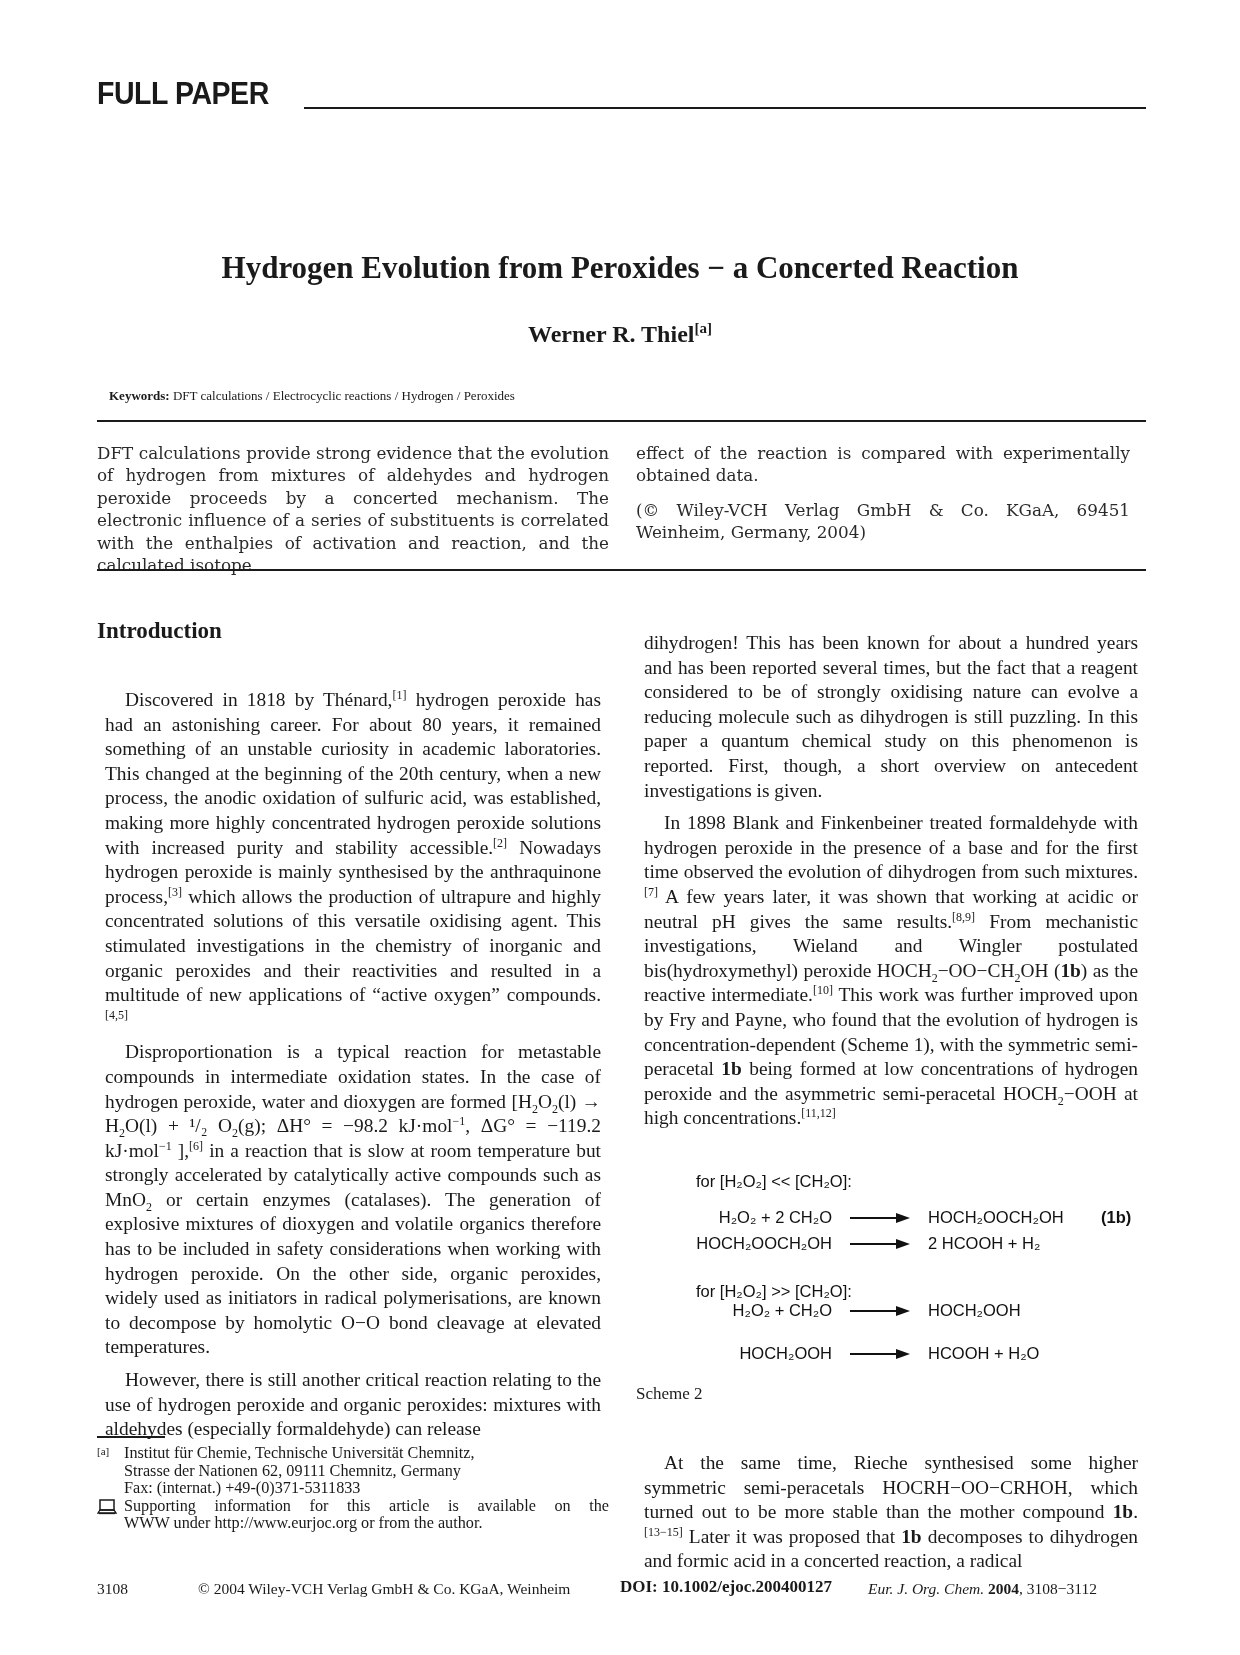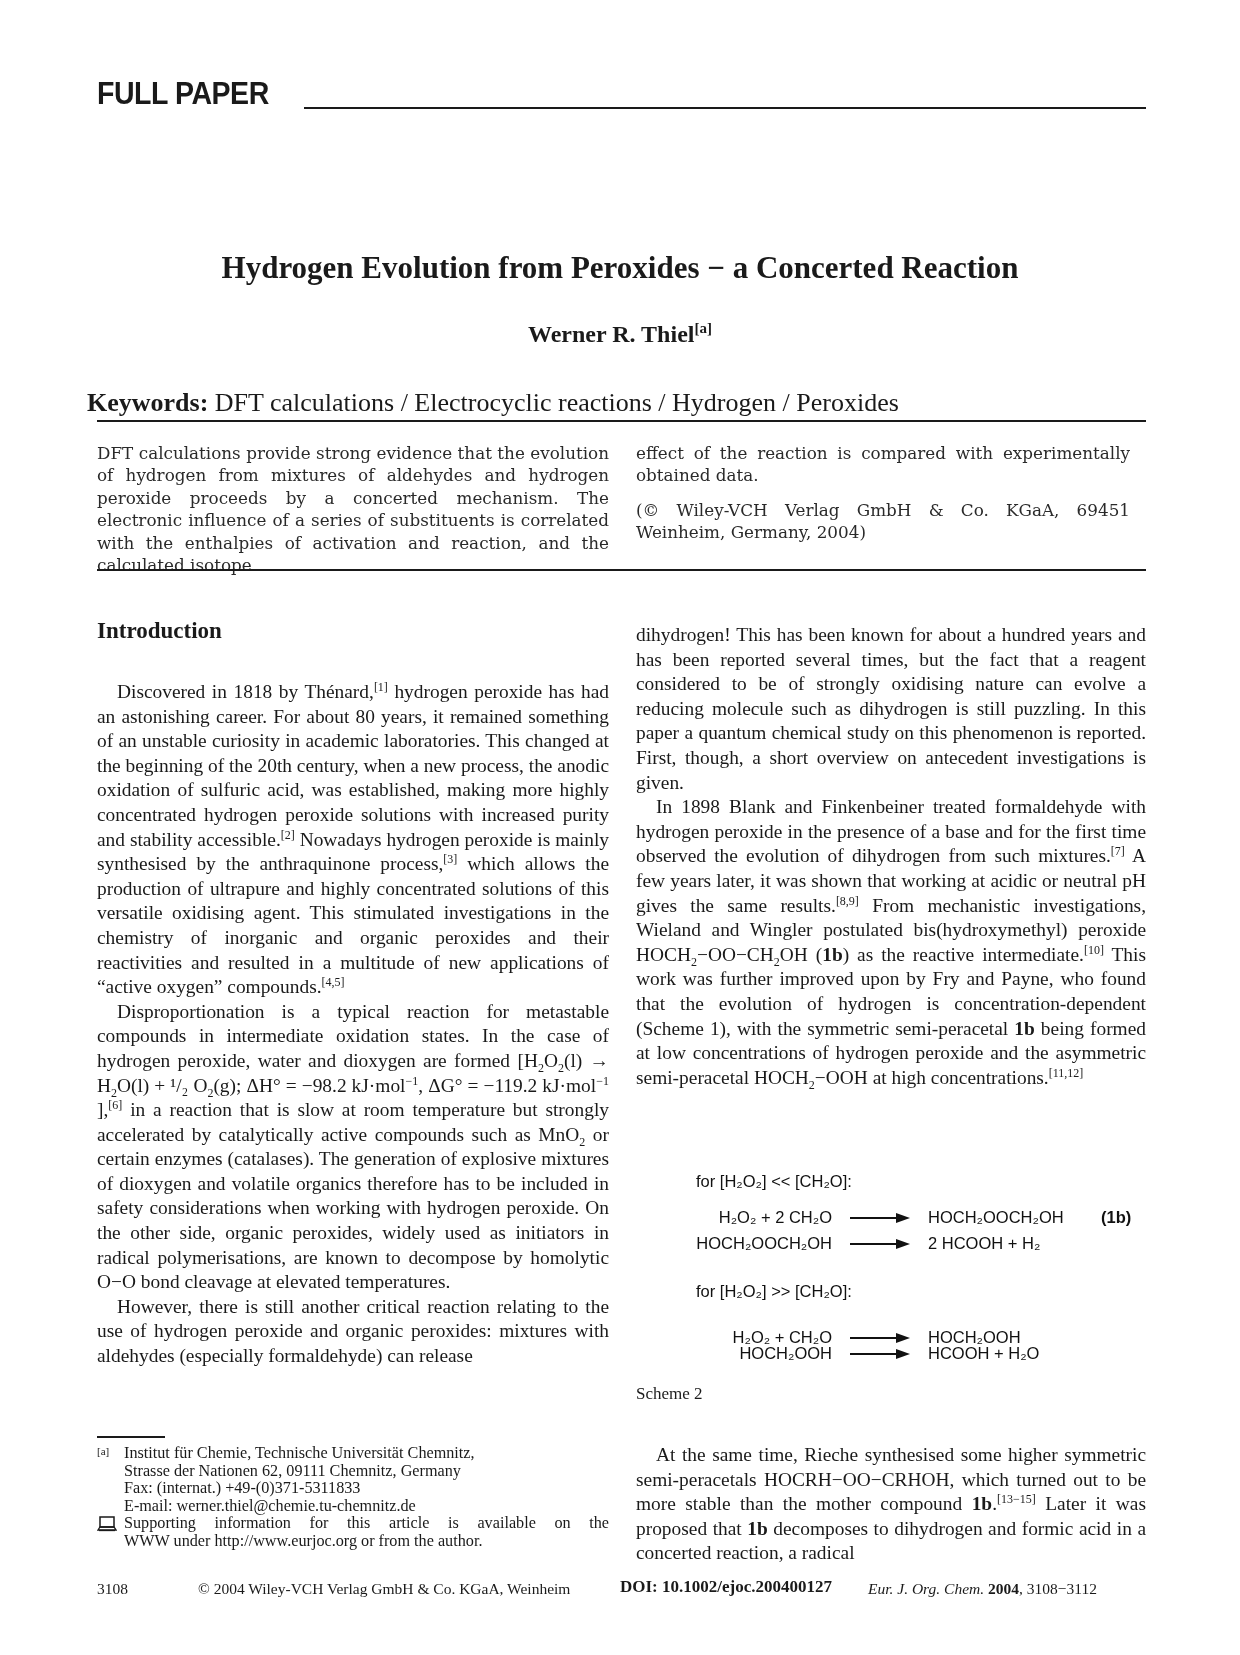--- a/index.html
+++ b/index.html
@@ -5,34 +5,34 @@
   html, body { margin: 0; padding: 0; background: #ffffff; }
   body { width: 1240px; height: 1655px; position: relative; overflow: hidden; color: #1a1a1a; font-family: "Liberation Serif", serif; }
   .abs { position: absolute; }
 
   .header-label { left: 97px; top: 76px; font-family: "Liberation Sans", sans-serif; font-weight: bold; font-size: 31px; letter-spacing: -0.5px; transform: scaleX(0.92); transform-origin: left; }
   .header-rule { left: 304px; top: 107px; width: 842px; height: 2px; background: #1a1a1a; }
 
   .title { left: 0; width: 1240px; top: 250px; text-align: center; font-weight: bold; font-size: 31px; }
   .author { left: 0; width: 1240px; top: 320px; text-align: center; font-weight: bold; font-size: 24px; }
   .author sup { font-size: 15px; }
-  .keywords { left: 87px; top: 388px; font-size: 26px; }
+  .keywords { left: 109px; top: 388px; font-size: 13px; }
   .keywords b { font-weight: bold; }
 
   .rule { height: 2px; background: #1a1a1a; left: 97px; width: 1049px; }
 
   .abstract { font-size: 16.8px; line-height: 22.4px; text-align: justify; font-family: "DejaVu Serif", serif; color: #2a2a2a; }
   .abs-left { left: 97px; top: 442px; width: 512px; }
   .abs-right { left: 636px; top: 442px; width: 510px; }
   .abs-right p { margin: 0 16px 12px 0; }
 
   .section-heading { left: 97px; top: 618px; font-weight: bold; font-size: 23px; }
 
   .col { font-size: 19.4px; line-height: 24.6px; text-align: justify; }
-  .col p { margin: 0; text-indent: 20px; }
+  .col p { margin: 8px; text-indent: 20px; }
   .col p.noindent { text-indent: 0; }
   .col-left { left: 97px; top: 680px; width: 512px; }
   .col-right { left: 636px; top: 623px; width: 510px; }
   .col-right-2 { left: 636px; top: 1443px; width: 510px; }
   sup.ref { font-size: 12px; vertical-align: 7px; line-height: 0; }
   sub { font-size: 12px; line-height: 0; }
 
   .scheme { left: 684px; top: 1172px; width: 440px; font-family: "Liberation Sans", sans-serif; font-size: 16.5px; color: #111; }
   .scheme .cond { position: absolute; left: 12px; }
   .scheme .row { position: absolute; display: flex; align-items: center; gap: 8px; }
@@ -99,21 +99,21 @@
     <span class="arrow"></span>
     <span class="rhs">HOCH₂OOCH₂OH</span>
     <span class="tag">(1b)</span>
   </div>
   <div class="row" style="top:62px; left:-32px;">
     <span class="lhs">HOCH₂OOCH₂OH</span>
     <span class="arrow"></span>
     <span class="rhs">2 HCOOH + H₂</span>
   </div>
   <div class="cond" style="top:110px;">for [H₂O₂] &gt;&gt; [CH₂O]:</div>
-  <div class="row" style="top:156px; left:-32px;">
+  <div class="row" style="top:129px; left:-32px;">
     <span class="lhs">H₂O₂ + CH₂O</span>
     <span class="arrow"></span>
     <span class="rhs">HOCH₂OOH</span>
   </div>
   <div class="row" style="top:172px; left:-32px;">
     <span class="lhs">HOCH₂OOH</span>
     <span class="arrow"></span>
     <span class="rhs">HCOOH + H₂O</span>
   </div>
 </div>
@@ -123,21 +123,20 @@
   <p><span>At the same time, Rieche synthesised some higher symmetric semi-peracetals HOCRH−OO−CRHOH, which turned out to be more stable than the mother compound </span><b>1b</b><span>.</span><sup class="ref">[13−15]</sup><span> Later it was proposed that </span><b>1b</b><span> decomposes to dihydrogen and formic acid in a concerted reaction, a radical</span></p>
 </div>
 
 <div class="abs fn-rule"></div>
 <div class="abs footnotes">
   <div class="fn-line">
     <span class="fn-marker">[a]</span>
     <div>Institut für Chemie, Technische Universität Chemnitz,</div>
     <div>Strasse der Nationen 62, 09111 Chemnitz, Germany</div>
     <div>Fax: (internat.) +49-(0)371-5311833</div>
-    <div>E-mail: werner.thiel@chemie.tu-chemnitz.de</div>
   </div>
   <div class="fn-line">
     <span class="fn-icon">
       <svg width="20" height="16" viewBox="0 0 20 16">
           <rect x="3" y="1" width="14" height="10" fill="none" stroke="#1a1a1a" stroke-width="1.5"></rect>
           <path d="M1 14 L3 11 L17 11 L19 14 Z" fill="none" stroke="#1a1a1a" stroke-width="1.3"></path>
           <line x1="2" y1="14.5" x2="18" y2="14.5" stroke="#1a1a1a" stroke-width="1.3"></line>
         </svg>
     </span>
     <div class="fn-support">Supporting information for this article is available on the</div>

